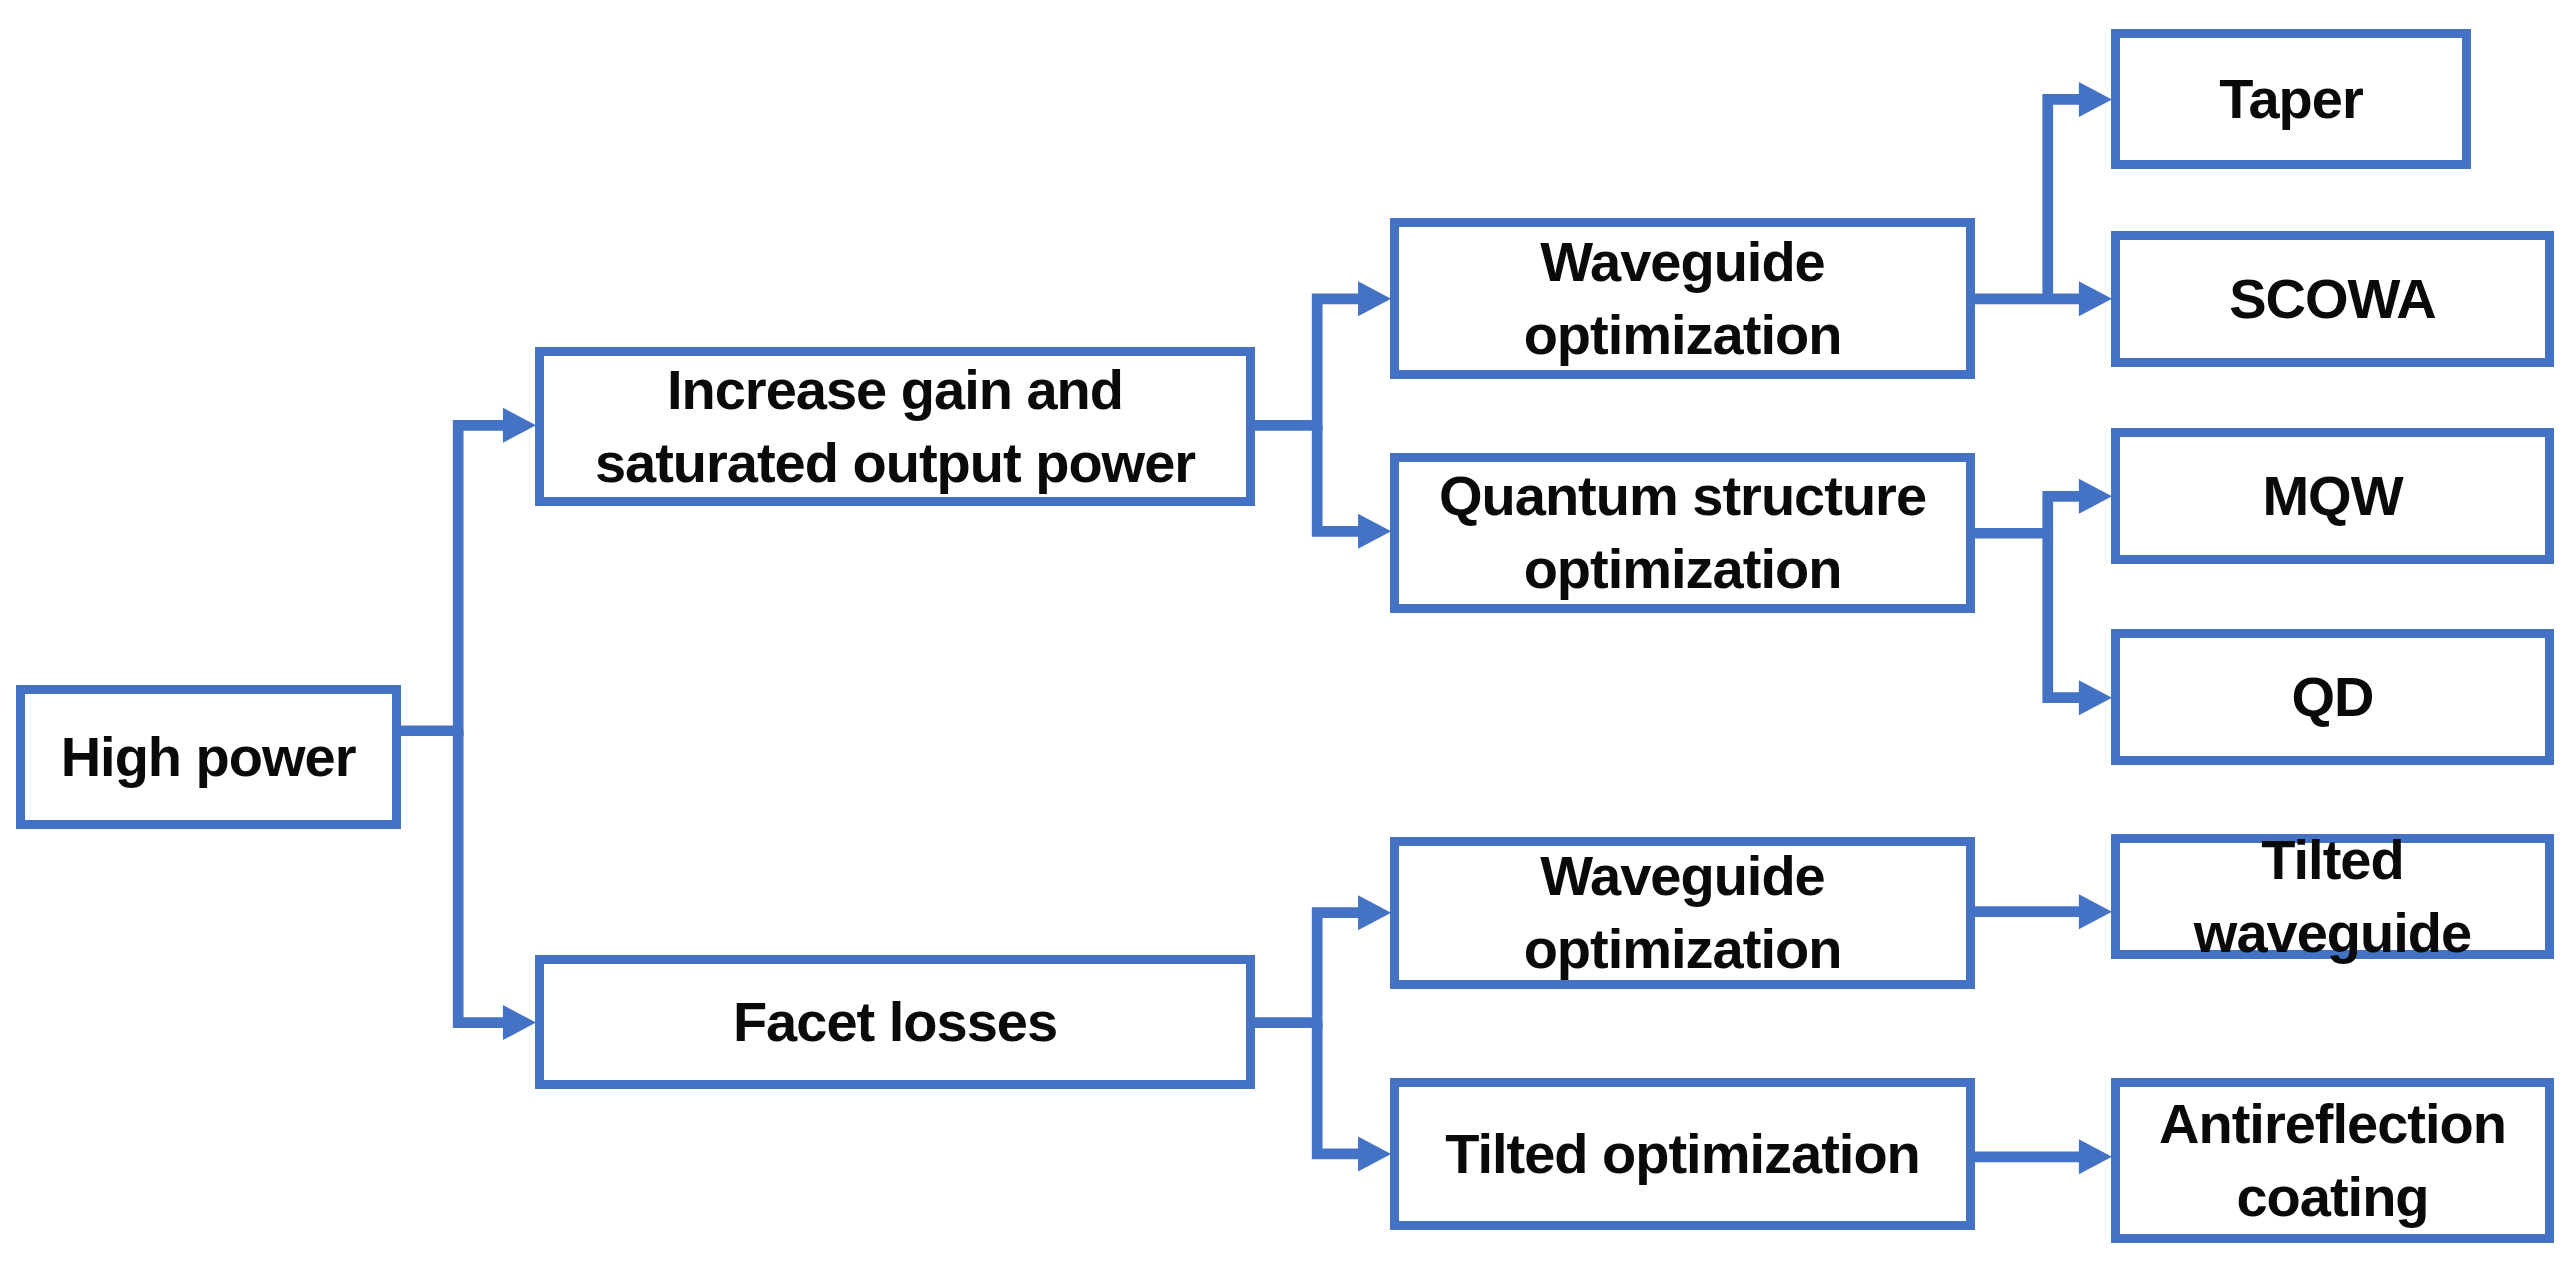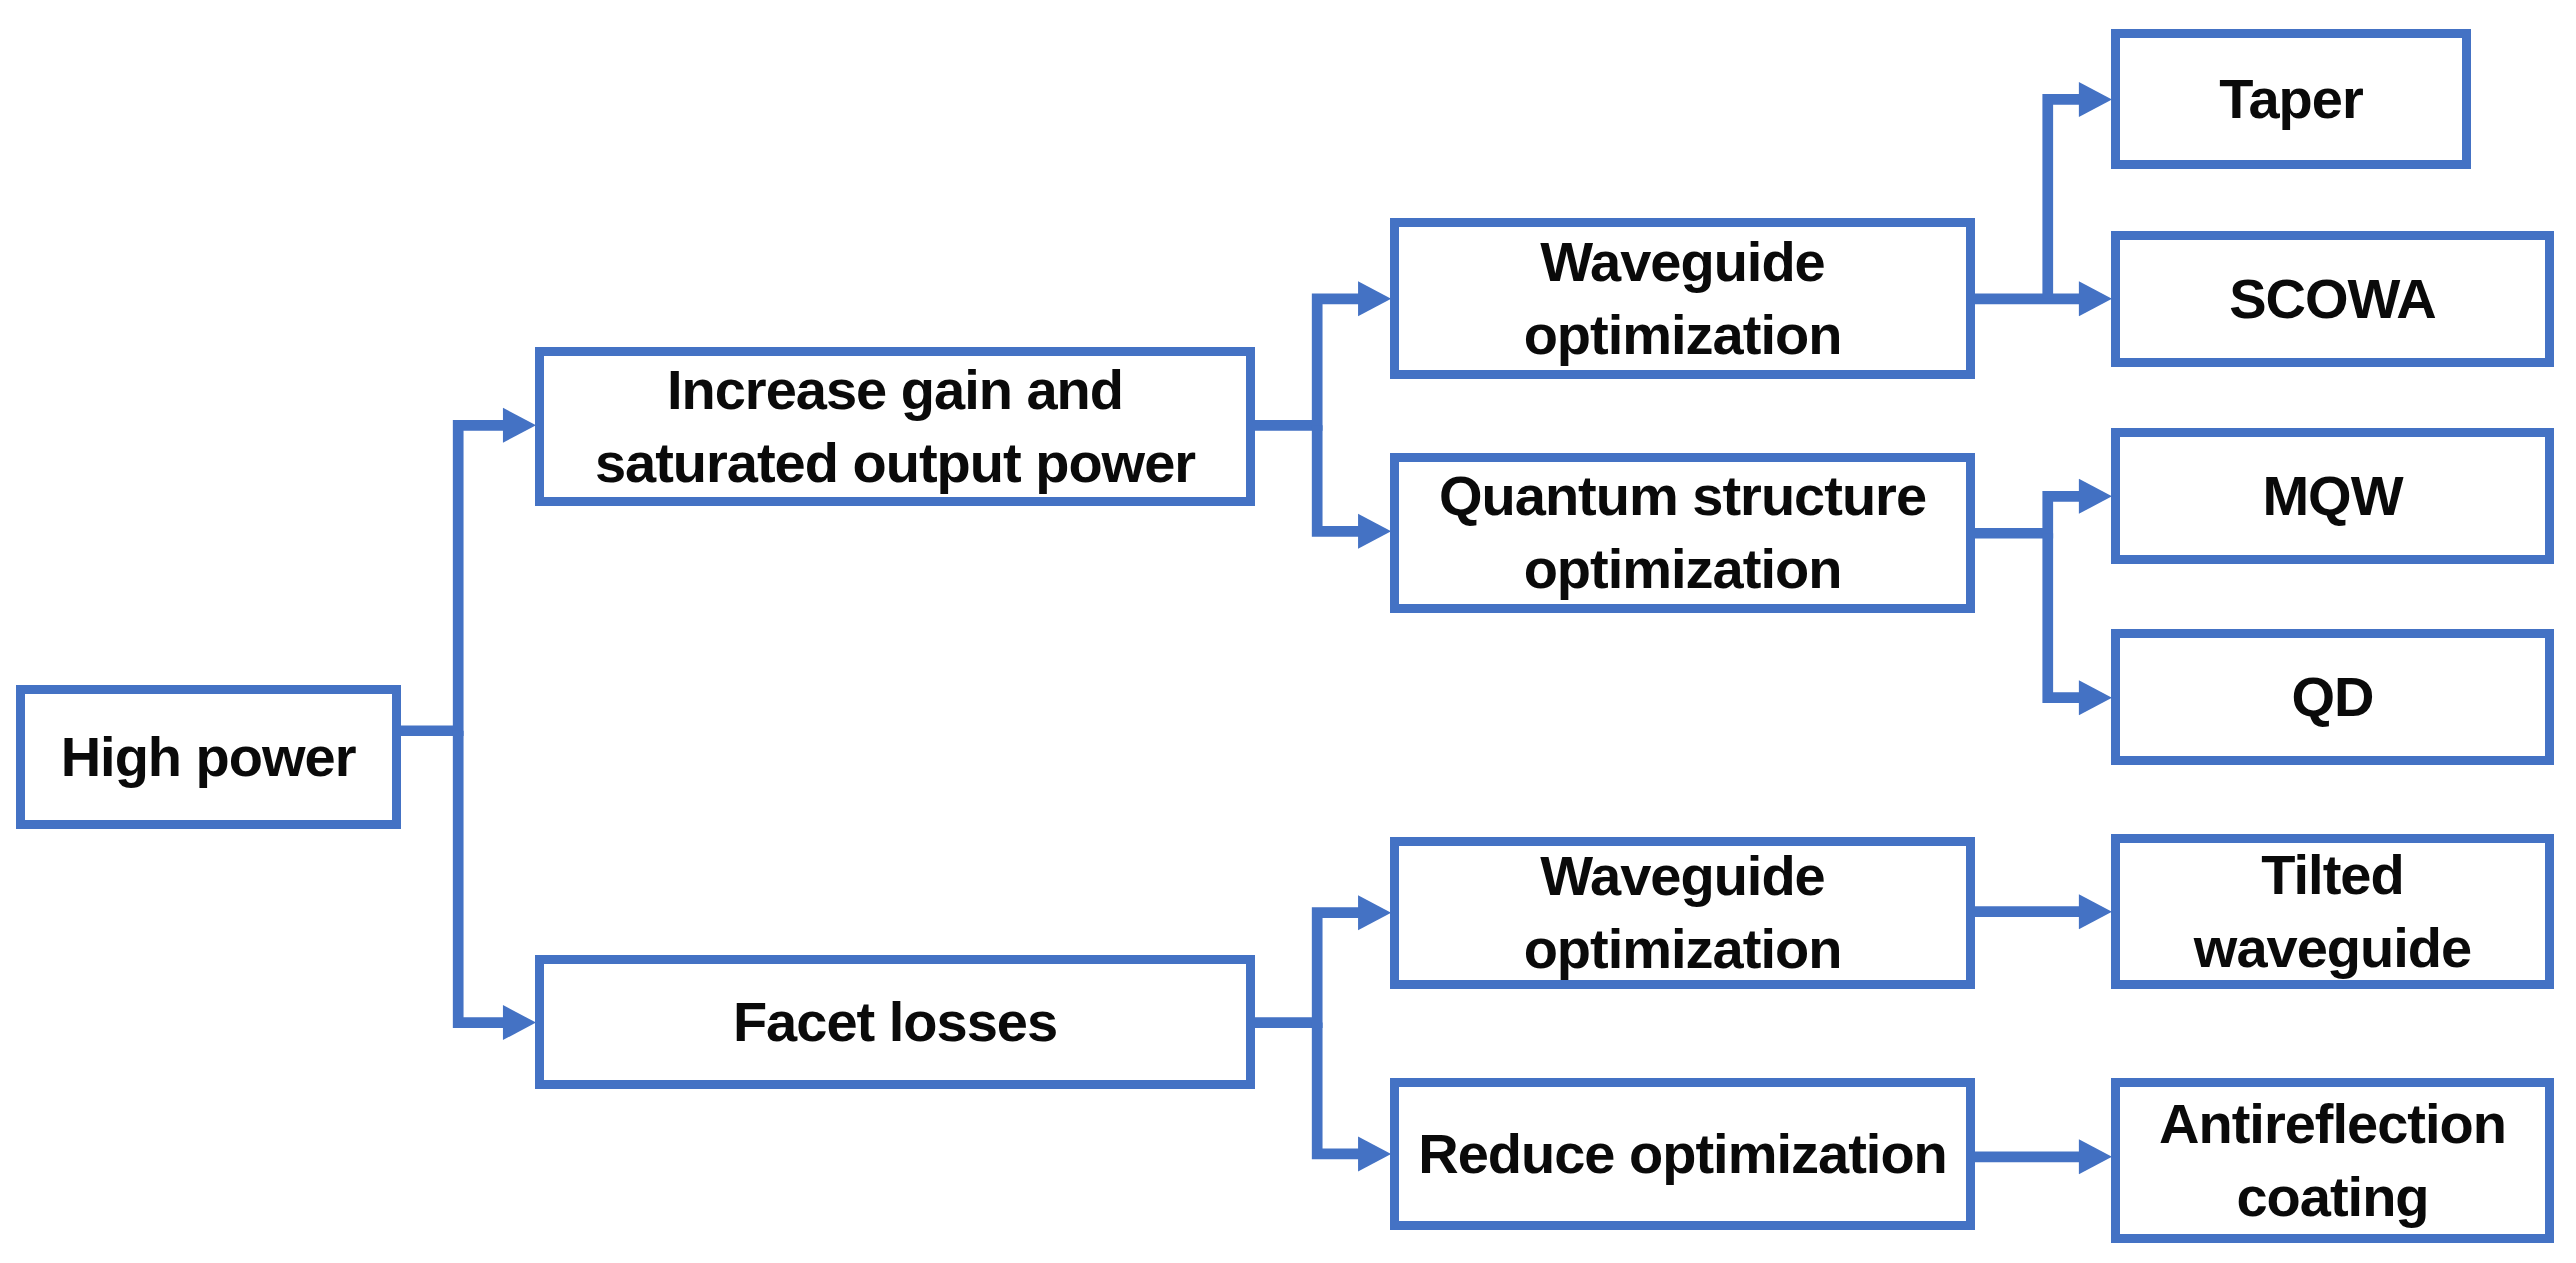--- a/index.html
+++ b/index.html
@@ -112,36 +112,36 @@
   </div>
   <div class="node" style="left:1390px; top:453px; width:585px; height:160px;align-items:center;">
     <span class="label">Quantum structure
 optimization</span>
   </div>
   <div class="node" style="left:1390px; top:837px; width:585px; height:152px;">
     <span class="label">Waveguide
 optimization</span>
   </div>
   <div class="node" style="left:1390px; top:1078px; width:585px; height:152px;">
-    <span class="label">Reduce optimization</span>
+    <span class="label">Tilted optimization</span>
   </div>
 
   <div class="node" style="left:2111px; top:29px; width:360px; height:140px;">
     <span class="label">Taper</span>
   </div>
   <div class="node" style="left:2111px; top:231px; width:443px; height:136px;">
     <span class="label">SCOWA</span>
   </div>
   <div class="node" style="left:2111px; top:428px; width:443px; height:136px;">
     <span class="label">MQW</span>
   </div>
   <div class="node" style="left:2111px; top:629px; width:443px; height:136px;">
     <span class="label">QD</span>
   </div>
-  <div class="node" style="left:2111px; top:834px; width:443px; height:155px;">
+  <div class="node" style="left:2111px; top:834px; width:443px; height:125px;">
     <span class="label">Tilted
 waveguide</span>
   </div>
   <div class="node" style="left:2111px; top:1078px; width:443px; height:165px;">
     <span class="label">Antireflection
 coating</span>
   </div>
 
 </div>
 

